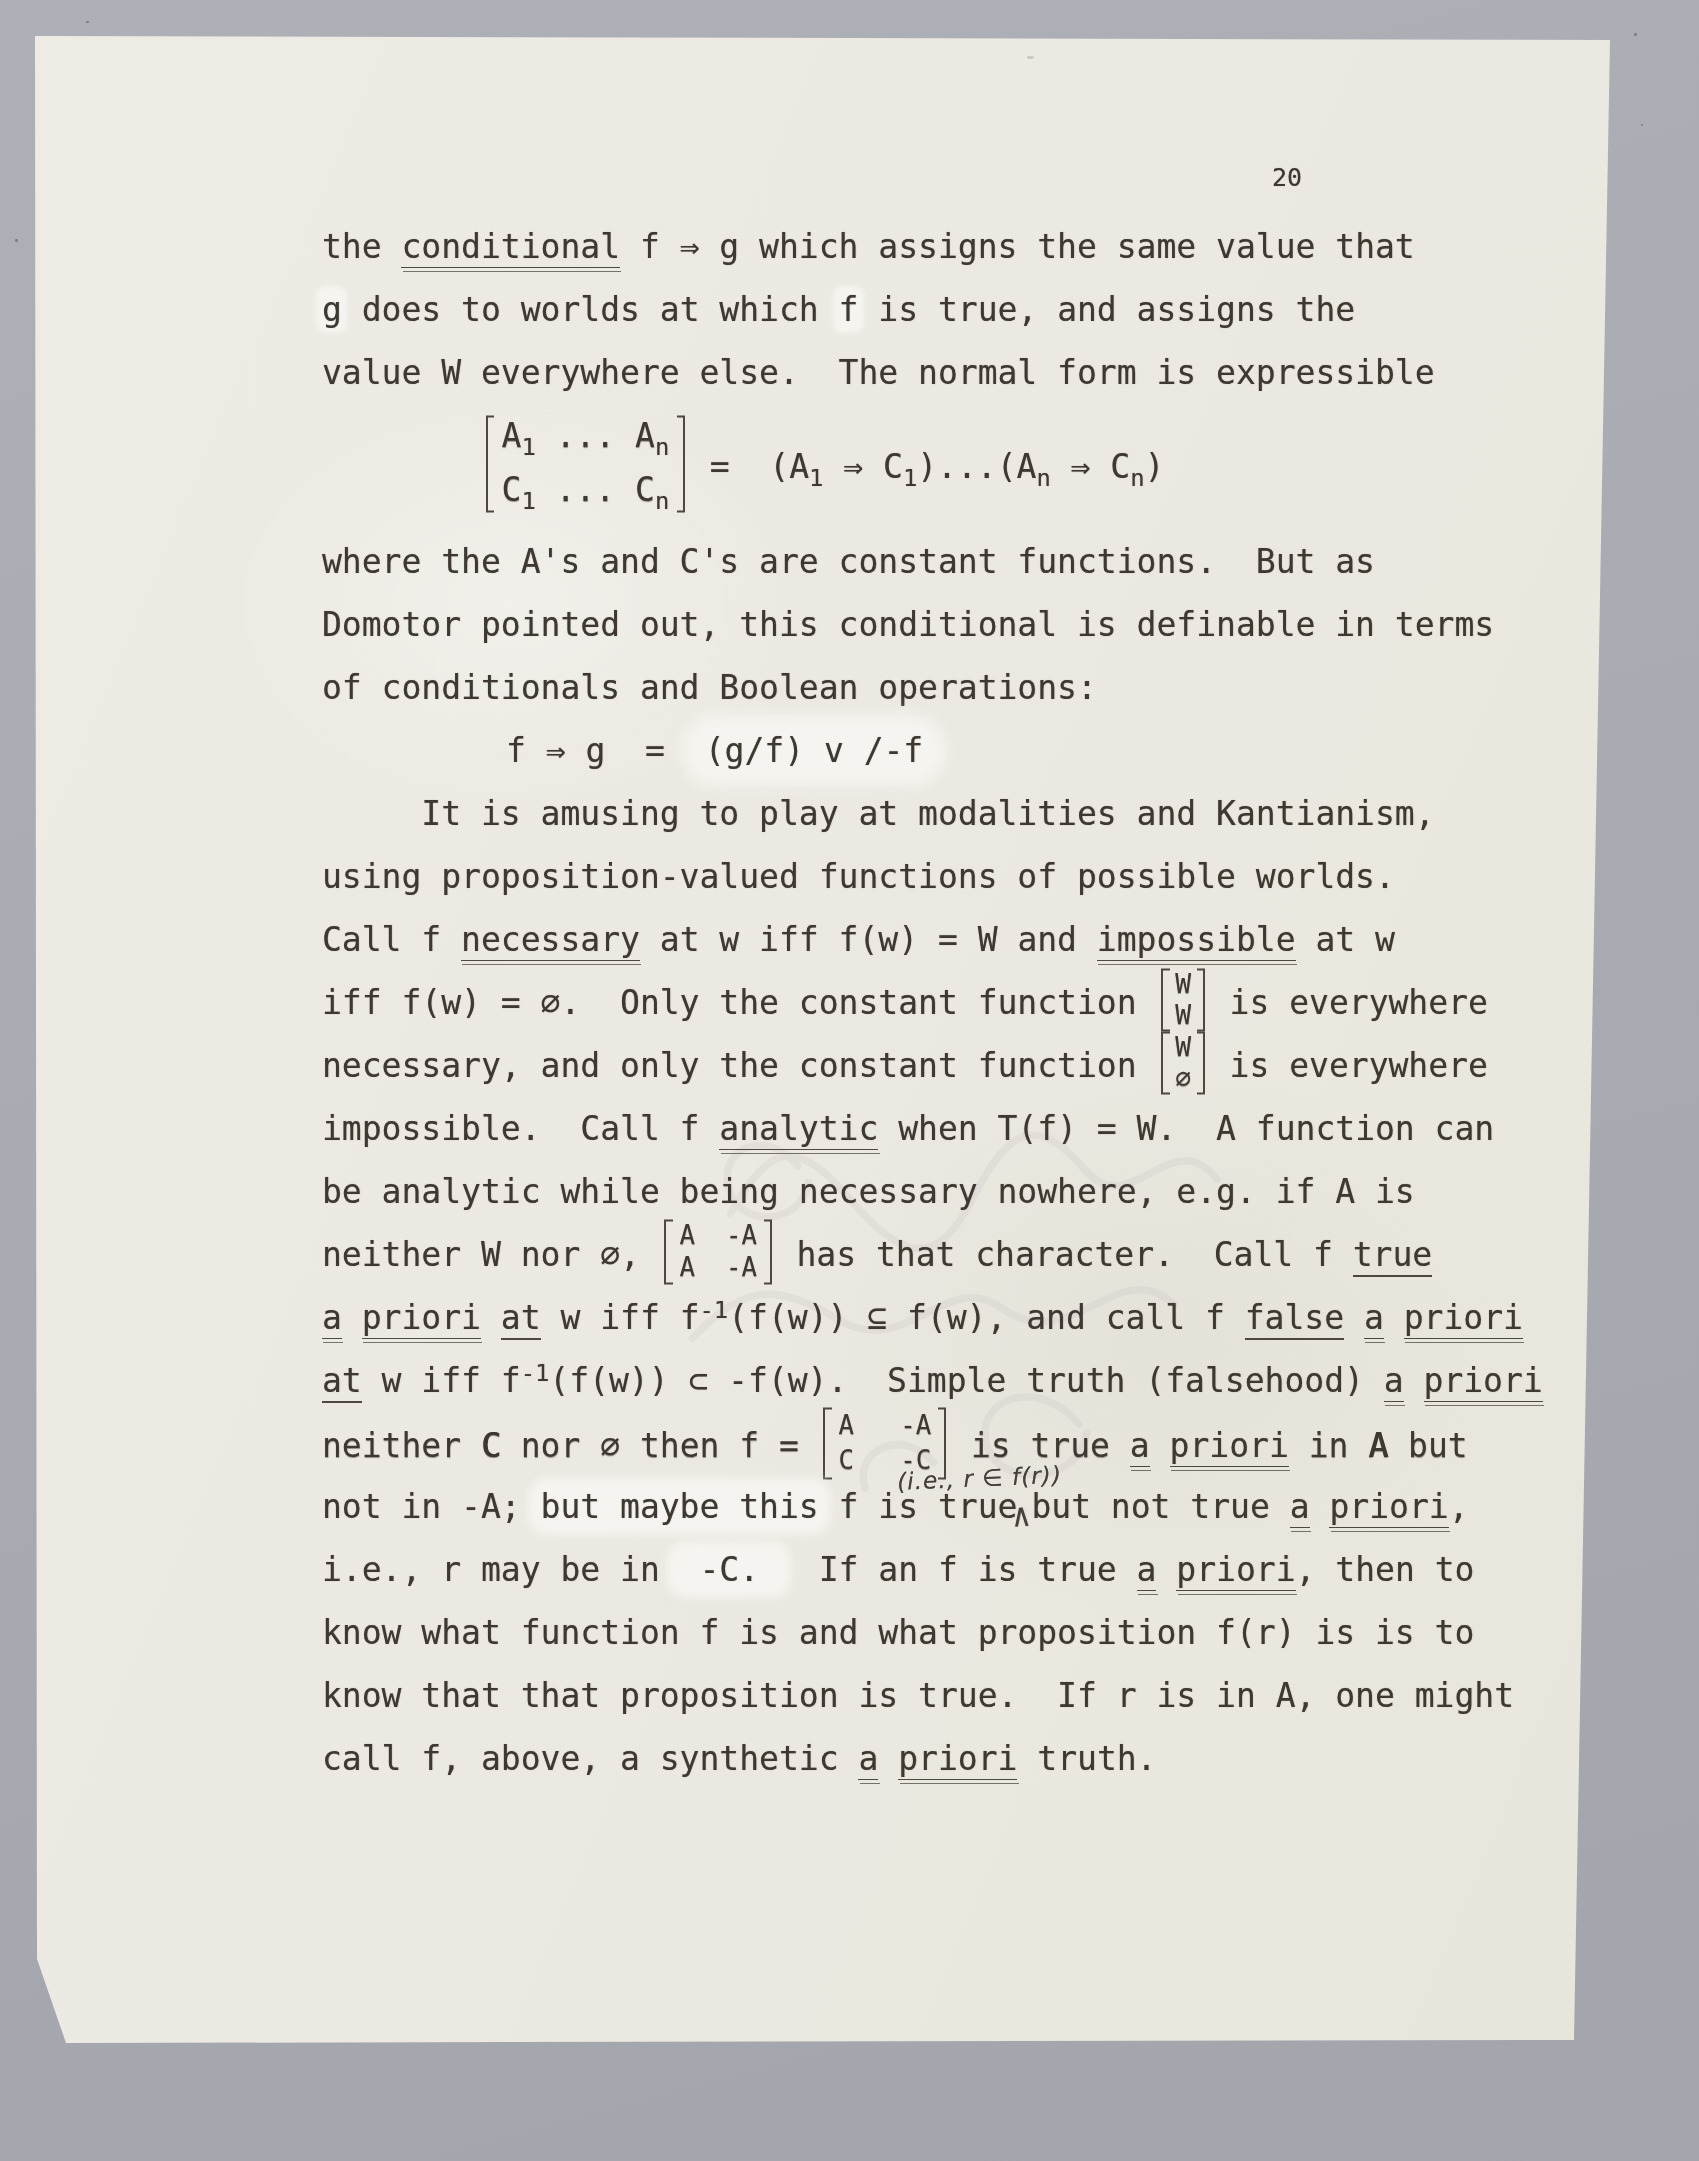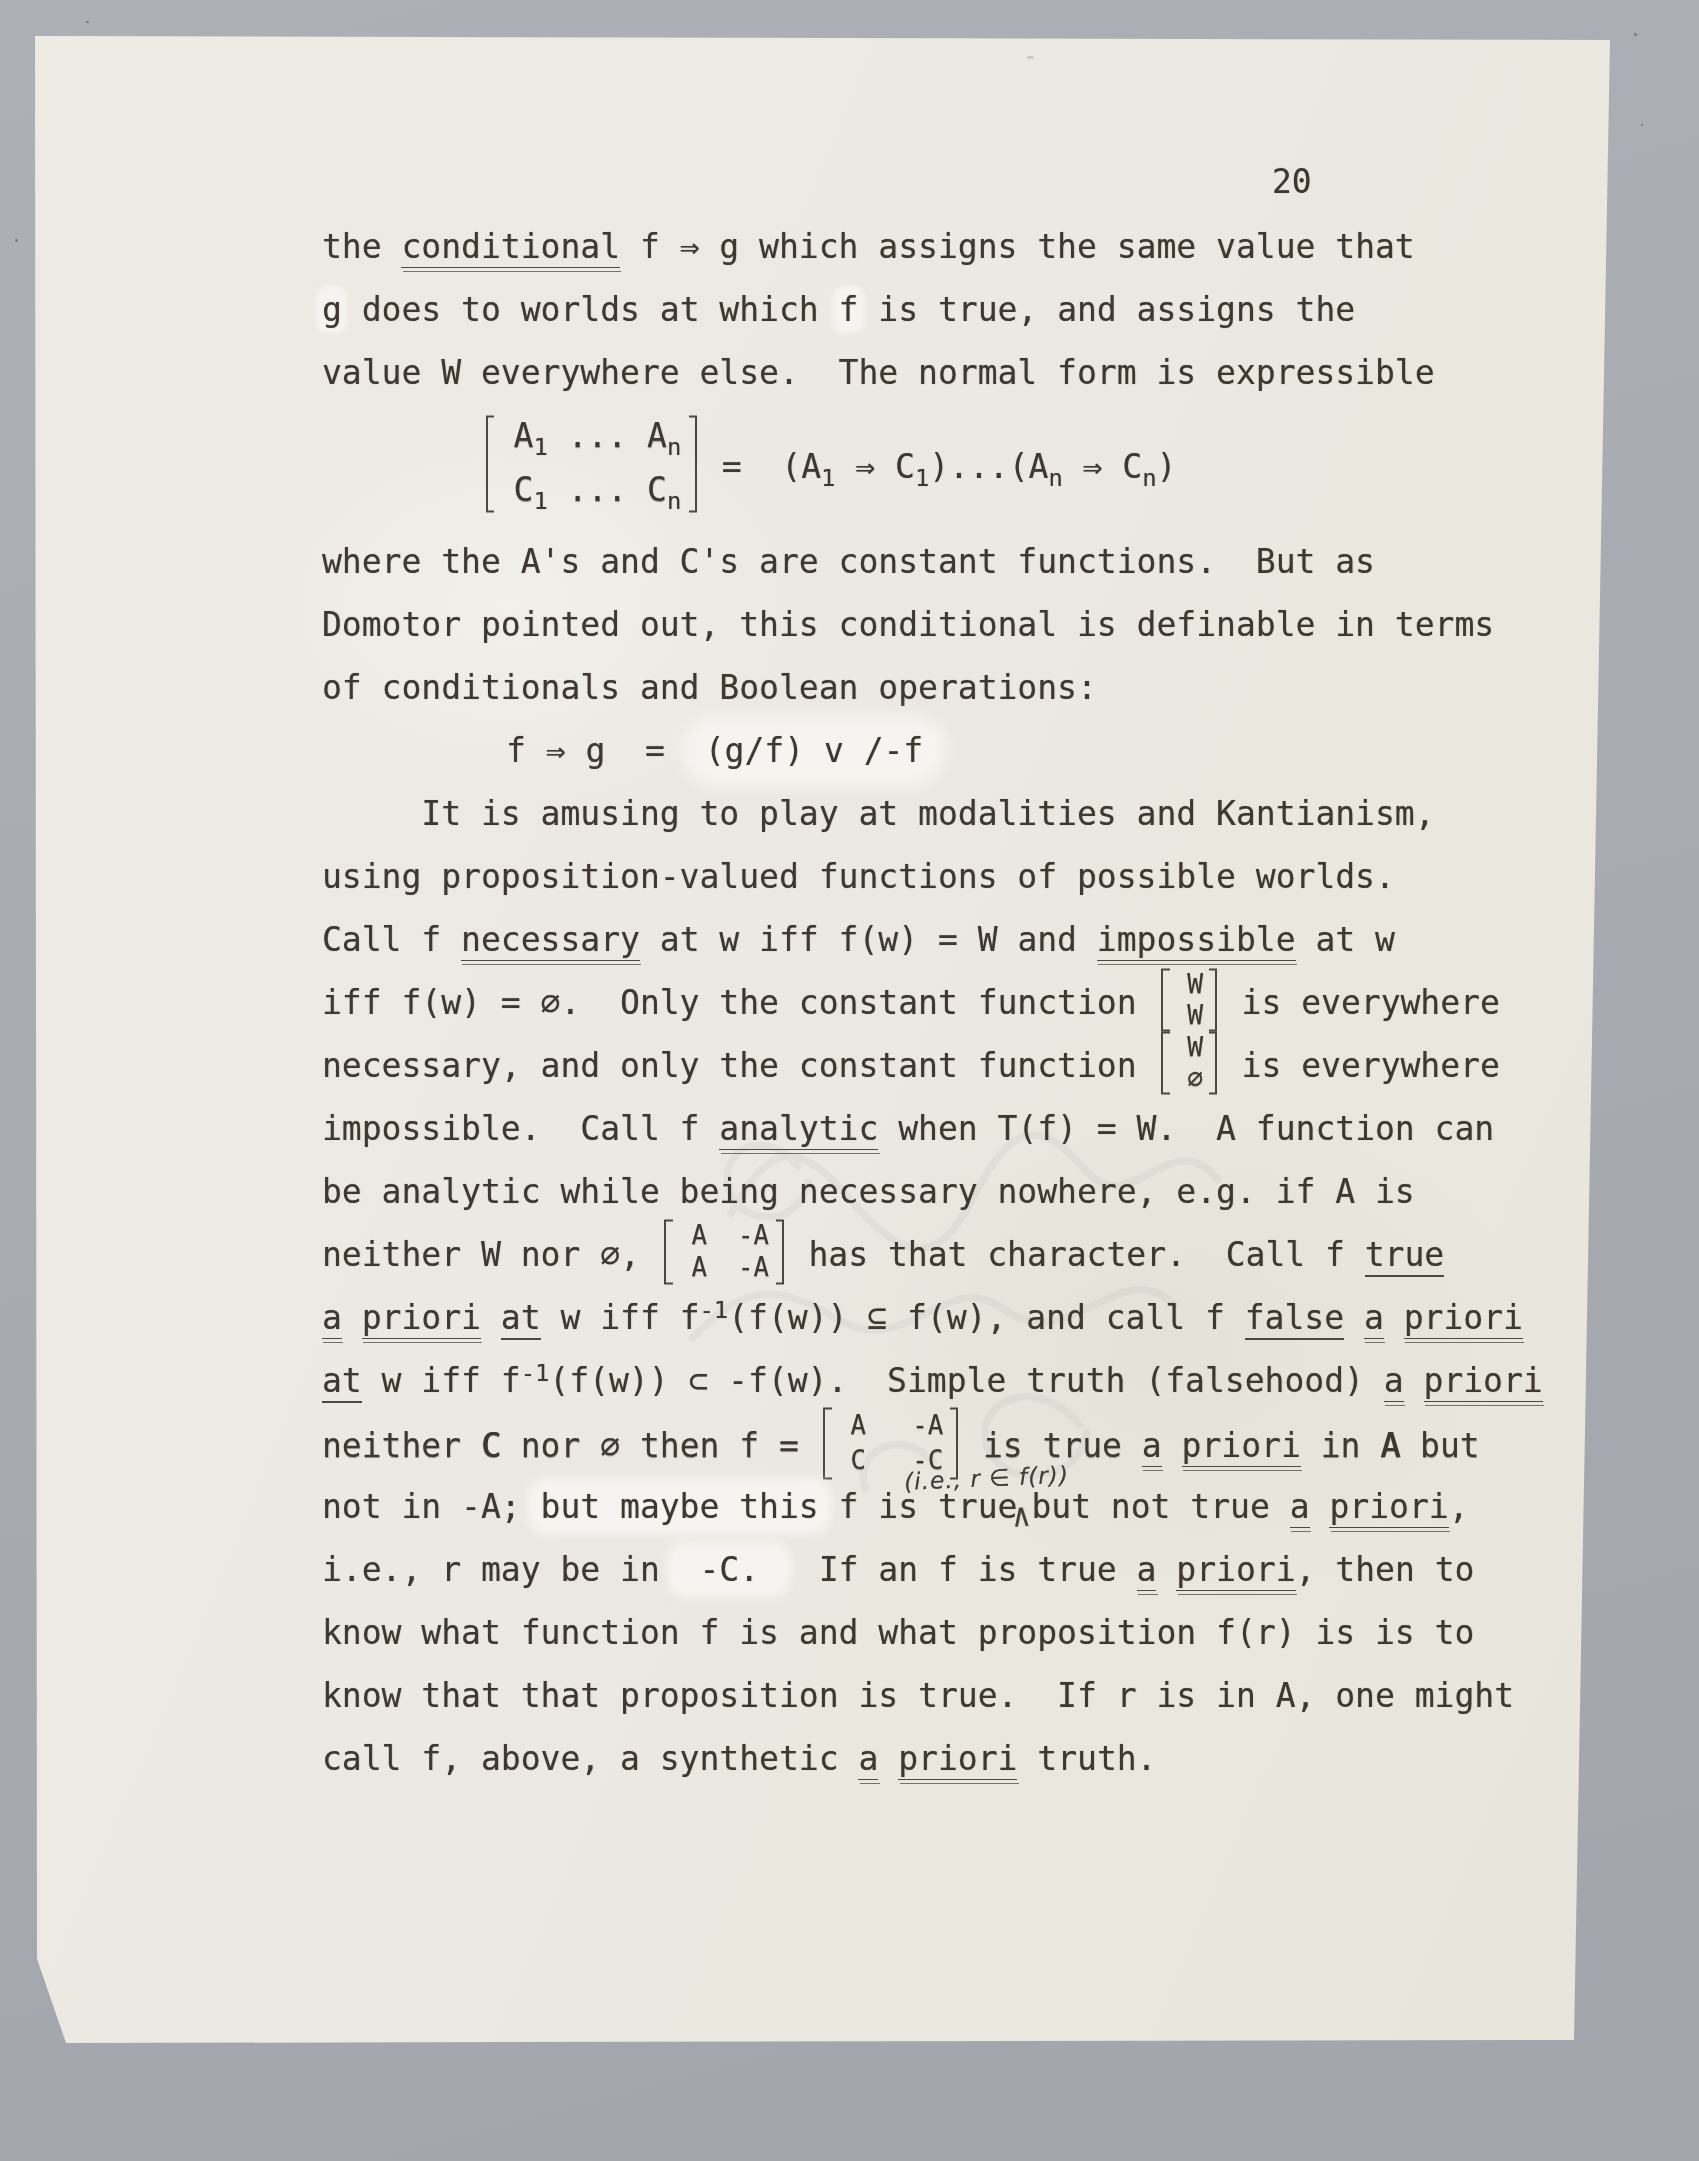--- a/index.html
+++ b/index.html
@@ -22,21 +22,21 @@
     clip-path:polygon(35px 36px, 1610px 40px, 1574px 2040px, 66px 2043px, 37px 1959px);
     background-image:
       linear-gradient(267deg, rgba(198,172,110,0.30) 0px, rgba(198,172,110,0) 45px),
       radial-gradient(422px 305px at 30% 28%, rgba(255,255,255,0.28), rgba(255,255,255,0) 70%),
       radial-gradient(516px 375px at 68% 62%, rgba(208,203,192,0.20), rgba(208,203,192,0) 72%),
       linear-gradient(113deg,#edebe3 0%, var(--paper) 45%, #e7e5db 100%);
     filter:drop-shadow(0 0 1.4px rgba(88,86,82,0.55)) drop-shadow(3.8px 5.6px 7.5px rgba(66,66,76,0.22));
   }
   .page-number{
     position:absolute;left:1272px;top:165px;
-    font-size:33px;line-height:1;
+    font-size:25px;line-height:1;
     text-shadow:0 0 0.9px rgba(62,55,48,0.5);
   }
   .text-block{
     position:absolute;left:322px;top:215px;width:1229px;
     font-size:33px;
     text-shadow:0.2px 0.2px 0.9px rgba(62,55,48,0.5);
   }
   .line{white-space:pre;height:63px;line-height:63px;}
   .line.formula{height:126px;line-height:126px;}
   sub{font-size:0.72em;vertical-align:-0.32em;line-height:0;}
@@ -56,21 +56,21 @@
   .t-patch.sm::before{inset:-3.8px -5.6px;filter:blur(2.8px);border-radius:9.4px;}
   .t-patch.md::before{inset:-9.4px -12.2px;filter:blur(4.7px);}
   .t-patch.lg::before{inset:-16px -22.5px;border-radius:33px;filter:blur(7.5px);}
   .mat{
     display:inline-flex;align-items:stretch;vertical-align:middle;
     position:relative;transform:translateY(-0.14em);margin:0 4.7px;
   }
   .mat .br{width:8.4px;}
   .mat .brl{border-left:2.3px solid var(--ul);border-top:2.3px solid var(--ul);border-bottom:2.3px solid var(--ul);}
   .mat .brr{border-right:2.3px solid var(--ul);border-top:2.3px solid var(--ul);border-bottom:2.3px solid var(--ul);}
-  .mat .mcol{display:flex;flex-direction:column;justify-content:space-between;padding:2.8px 6.6px;margin-left:12px;}
+  .mat .mcol{display:flex;flex-direction:column;justify-content:space-between;padding:2.8px 6.6px;}
   .mat .mrow{display:block;line-height:1.05;text-align:left;white-space:pre;}
   .mat.c1 .mcol{font-size:0.80em;gap:2.8px;padding:1.9px 5.6px;}
   .mat.c2 .mcol{font-size:0.78em;gap:5.6px;justify-content:space-between;}
   .mat.lg .mcol{font-size:1em;gap:19px;padding:4.7px 7.5px;}
   .mat.big .mcol{gap:8.4px;padding:4.7px 6.6px;}
   .mat-note{
     position:absolute;left:60%;top:calc(100% - 12.2px);
     font-family:"DejaVu Sans","Liberation Sans",sans-serif;
     font-style:italic;font-size:23.5px;line-height:1;white-space:nowrap;
     transform:rotate(-2.5deg);letter-spacing:0.9px;color:#46403a;

